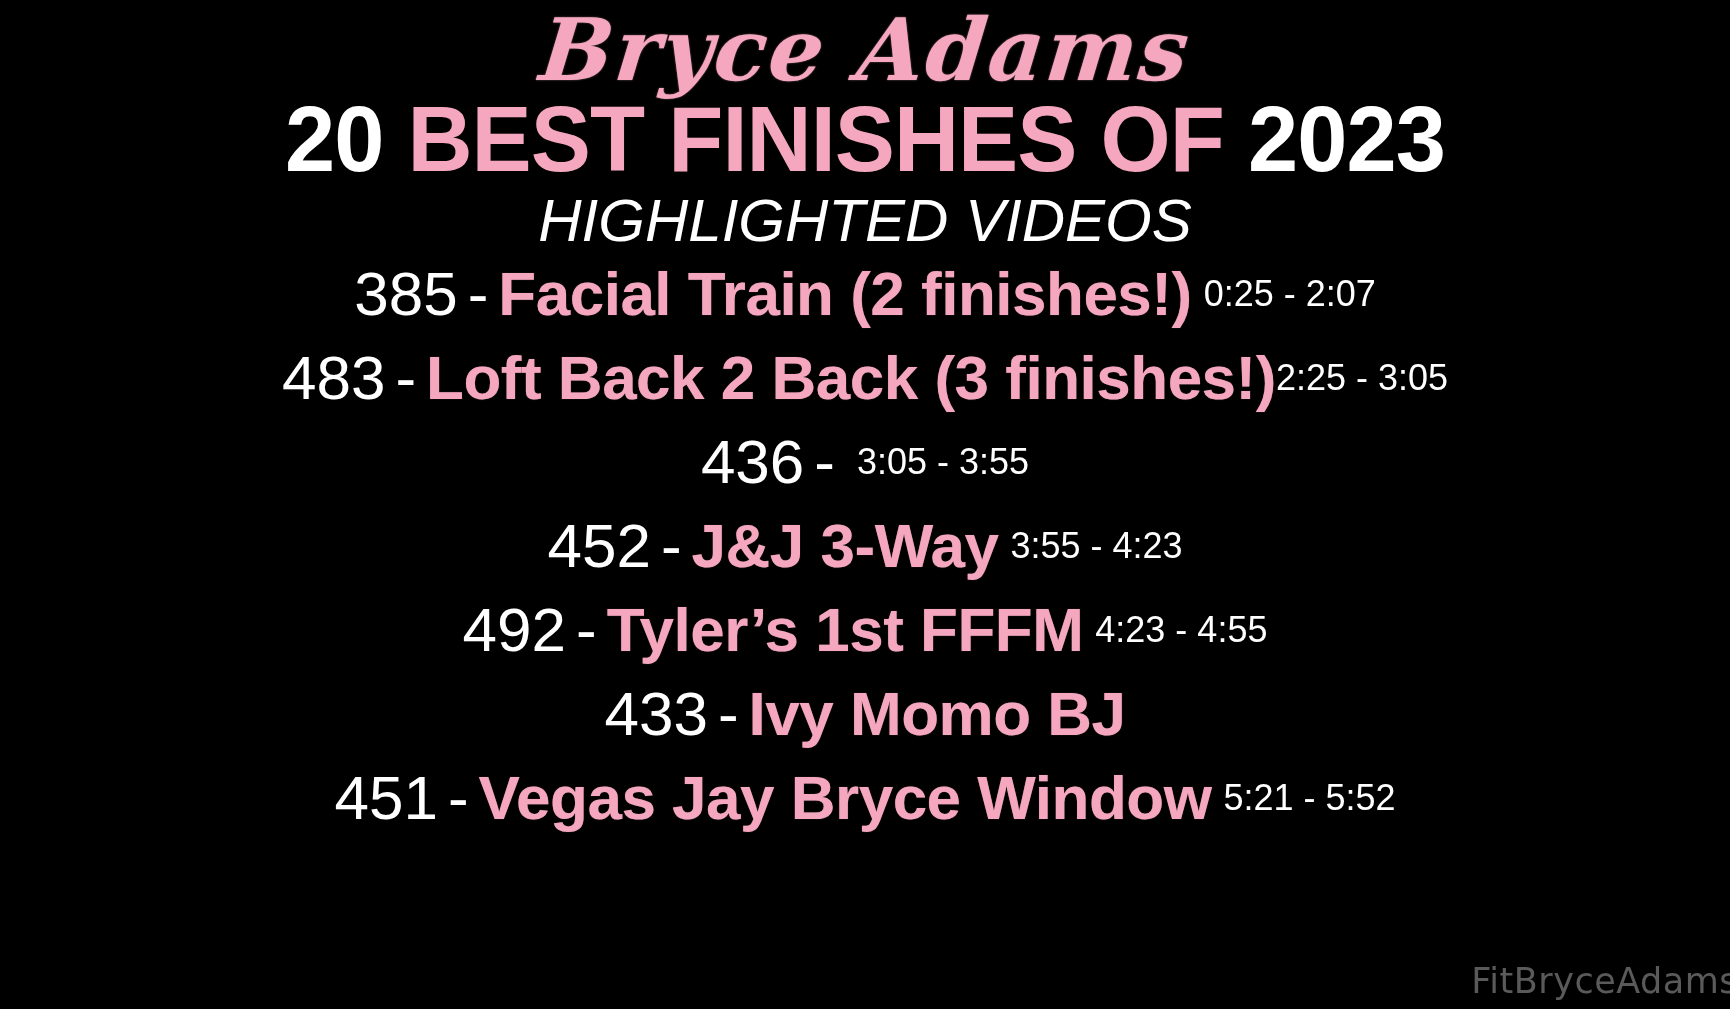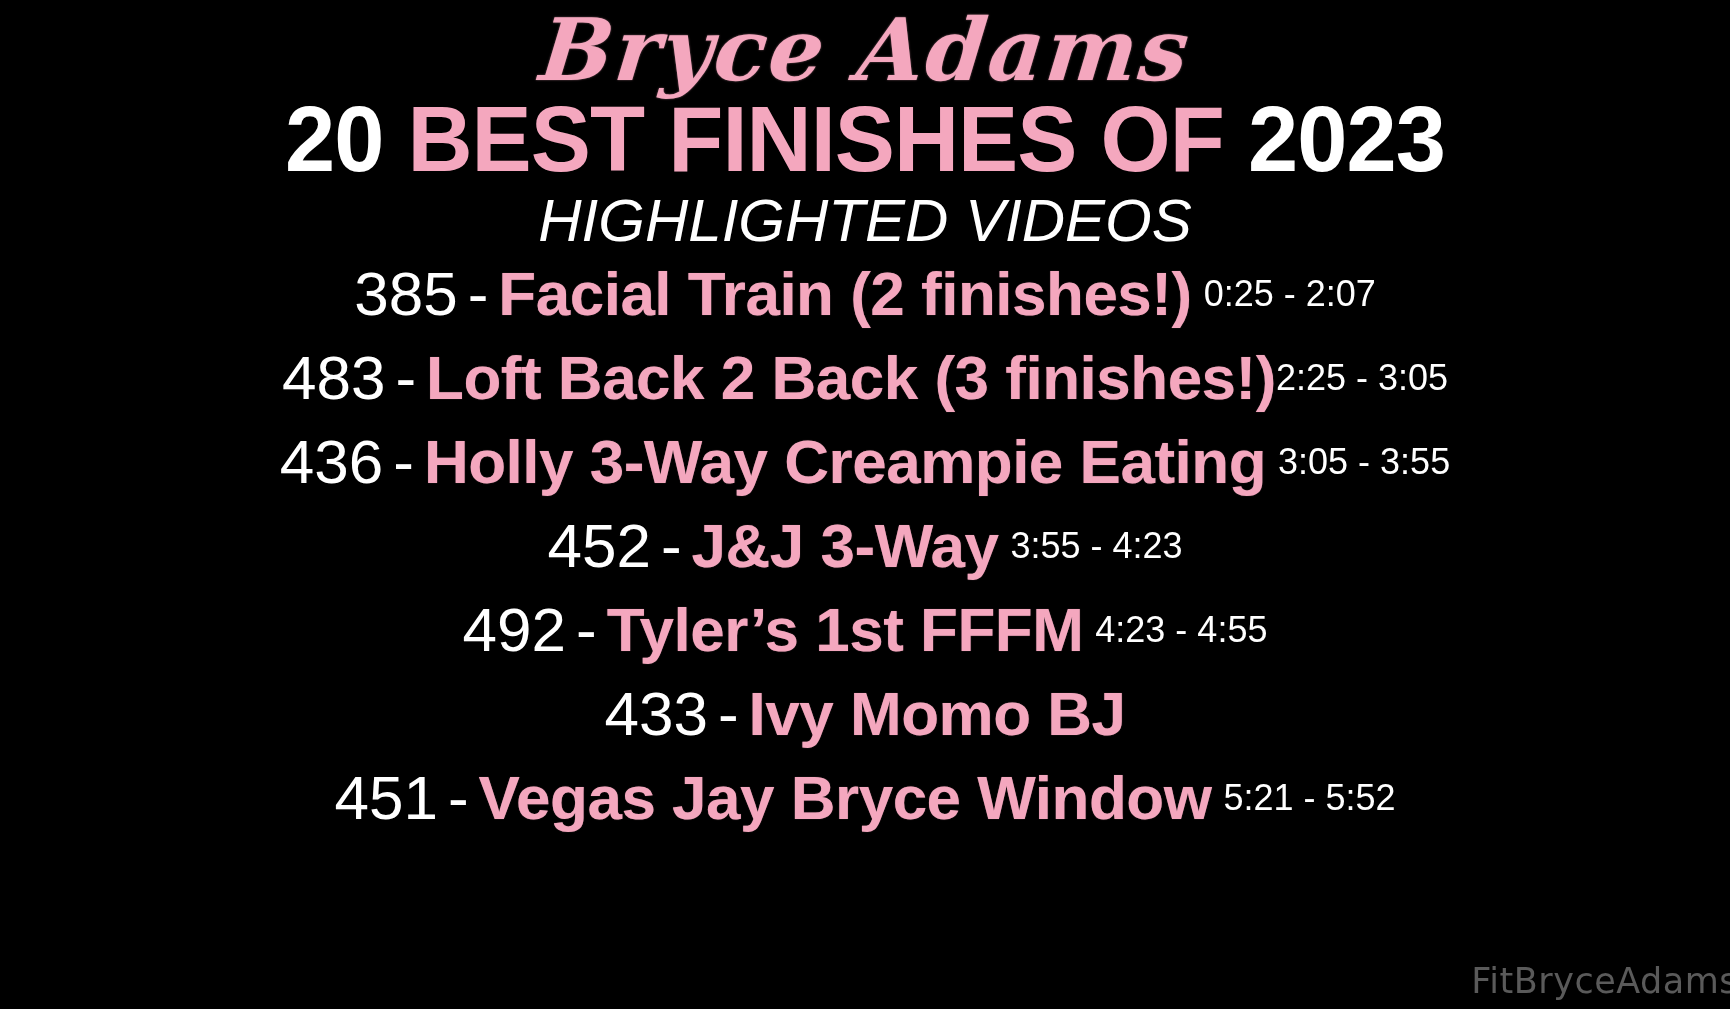--- a/index.html
+++ b/index.html
@@ -161,21 +161,20 @@
     <div class="row tight">
       <span class="num">483</span>
       <span class="dash">-</span>
       <span class="title">Loft Back 2 Back (3 finishes!)</span>
       <span class="time">2:25 - 3:05</span>
     </div>
 
     <div class="row">
       <span class="num">436</span>
       <span class="dash">-</span>
-      <span class="title">Holly 3-Way Creampie Eating</span>
       <span class="time">3:05 - 3:55</span>
     </div>
 
     <div class="row">
       <span class="num">452</span>
       <span class="dash">-</span>
       <span class="title">J&amp;J 3-Way</span>
       <span class="time">3:55 - 4:23</span>
     </div>
 

